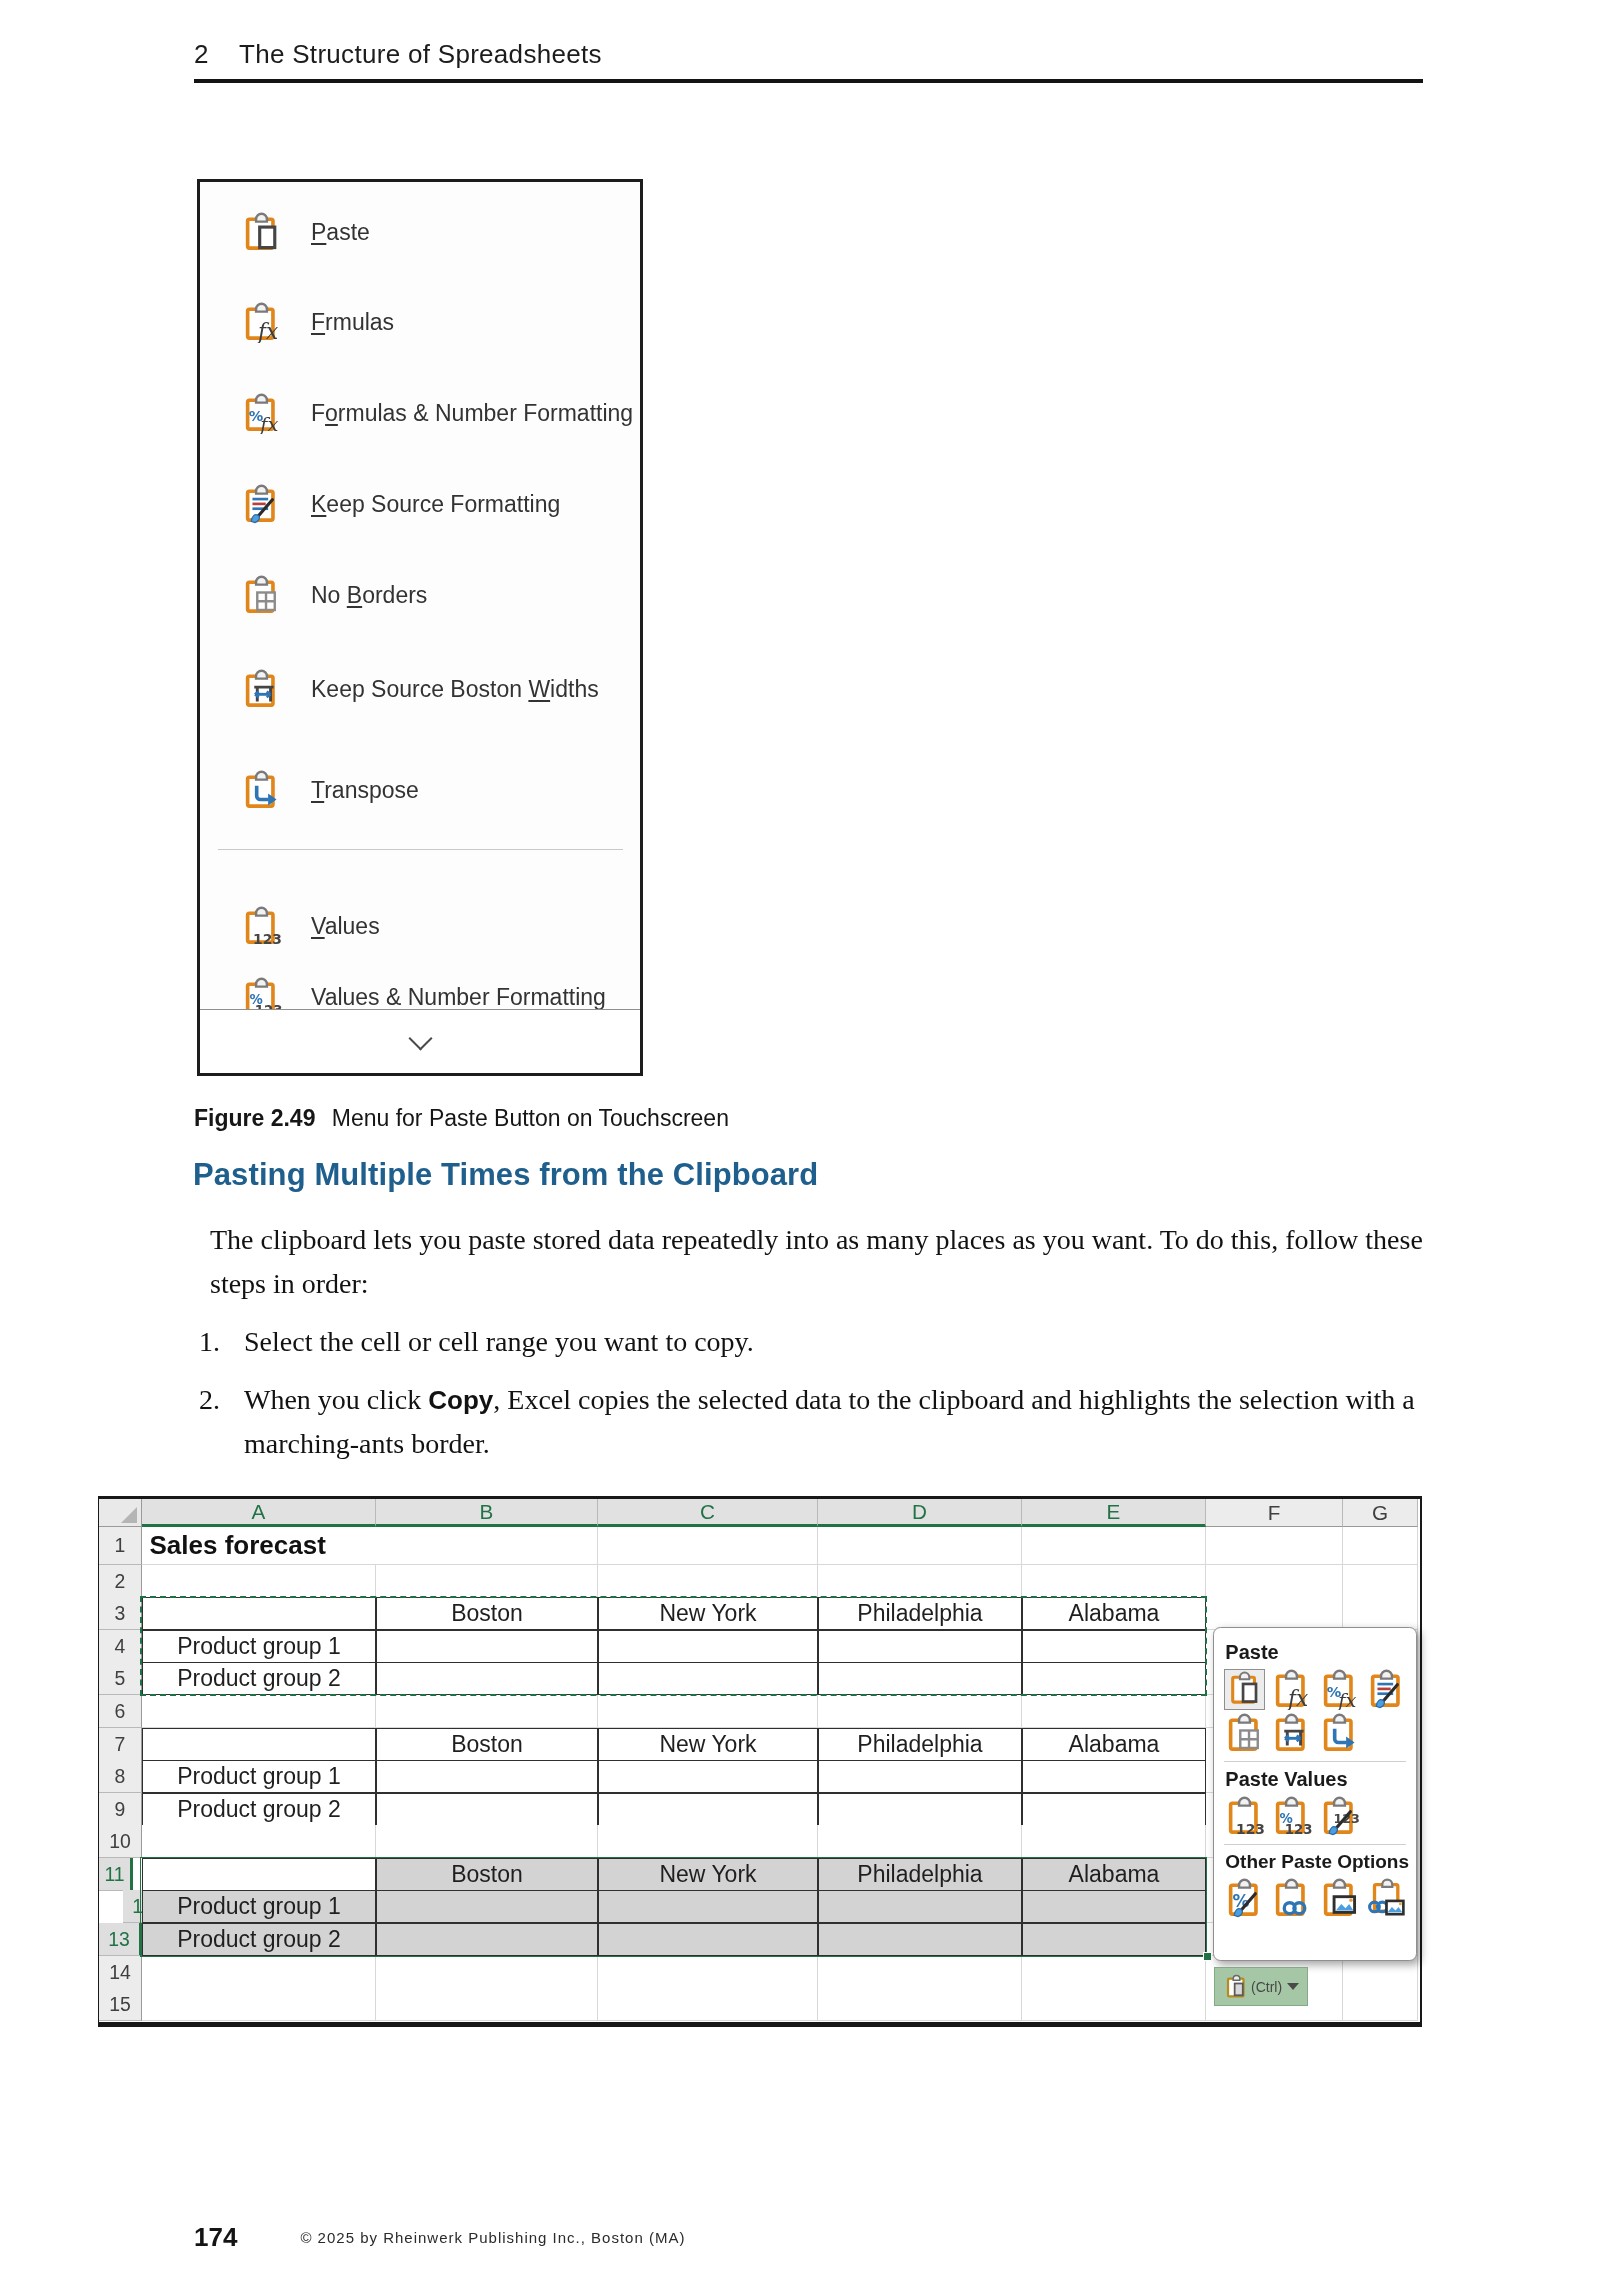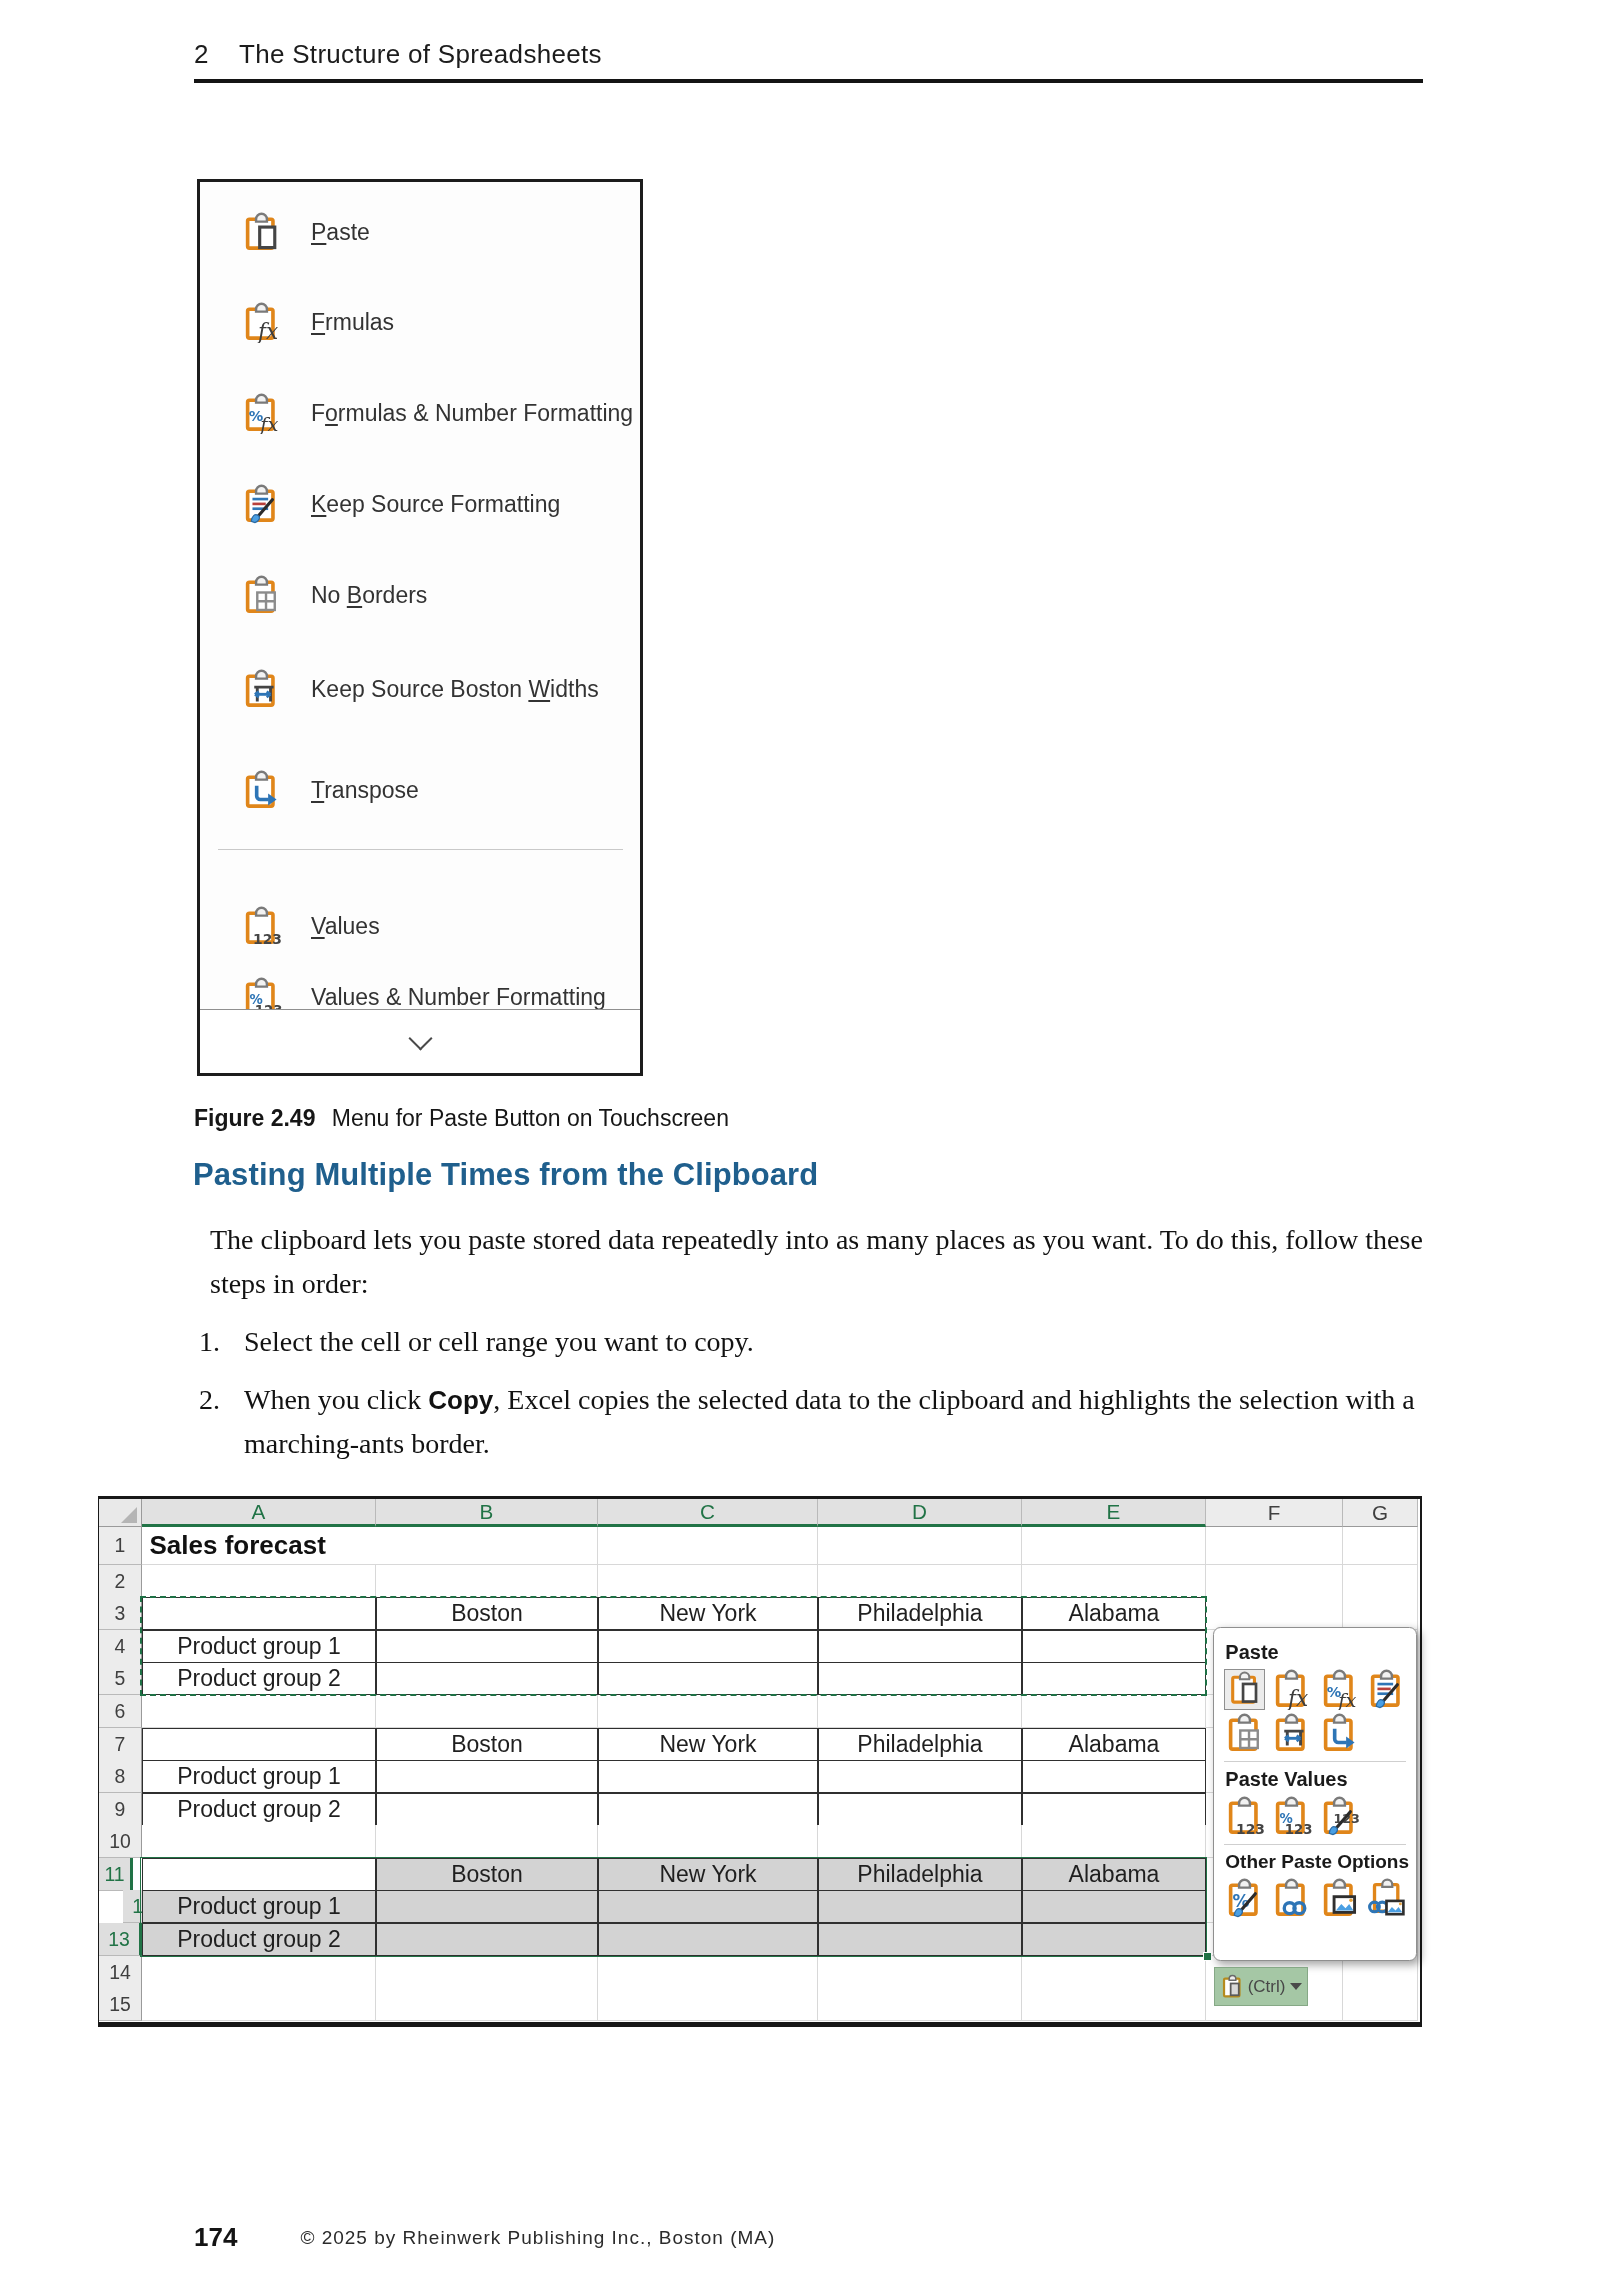--- a/index.html
+++ b/index.html
@@ -67,28 +67,28 @@
   .icon-row{display:flex;align-items:center;margin:2.5px 0 3.8px 0;}
   .icon-row .ic{width:41px;height:41px;margin-right:6.3px;box-sizing:border-box;}
   .icon-row .ic.selbox{border:1.3px solid #8f8f8f;background:#ececec;padding:1.9px;}
   .ic svg{width:100%;height:100%;display:block;}
   .pop-sep{height:1.3px;background:#cfcfcf;margin:6.3px 10px 6.3px 0;}
 
   .ctrlbtn{position:absolute;left:1115px;top:468px;width:94px;height:39px;background:#a5c7a5;
            border:1.3px solid #86a886;box-sizing:border-box;display:flex;align-items:center;justify-content:center;}
   .ctrlbtn .cicon{width:25px;height:27.6px;margin-right:2.5px;}
   .ctrlbtn .cicon svg{width:100%;height:100%;display:block;}
-  .ctrlbtn .clabel{font-size:17px;color:#474747;}
+  .ctrlbtn .clabel{font-size:14px;color:#474747;}
   .caret{width:0;height:0;margin-left:4.4px;border-left:6.3px solid transparent;border-right:6.3px solid transparent;
          border-top:7.5px solid #4a4a4a;}
 
   
   .footer{left:194px;top:2222px;display:flex;align-items:center;}
   .footer .pn{font-size:26px;font-weight:bold;color:#141414;}
-  .footer .cp{margin-left:63px;font-size:19px;letter-spacing:1px;color:#2b2b2b;}
+  .footer .cp{margin-left:63px;font-size:15px;letter-spacing:1px;color:#2b2b2b;}
 </style>
 </head>
 <body>
 
 <div class="page">
 
   <div class="abs run-head">
     <span class="num">2</span><span>The Structure of Spreadsheets</span>
   </div>
   <div class="abs head-rule"></div>

